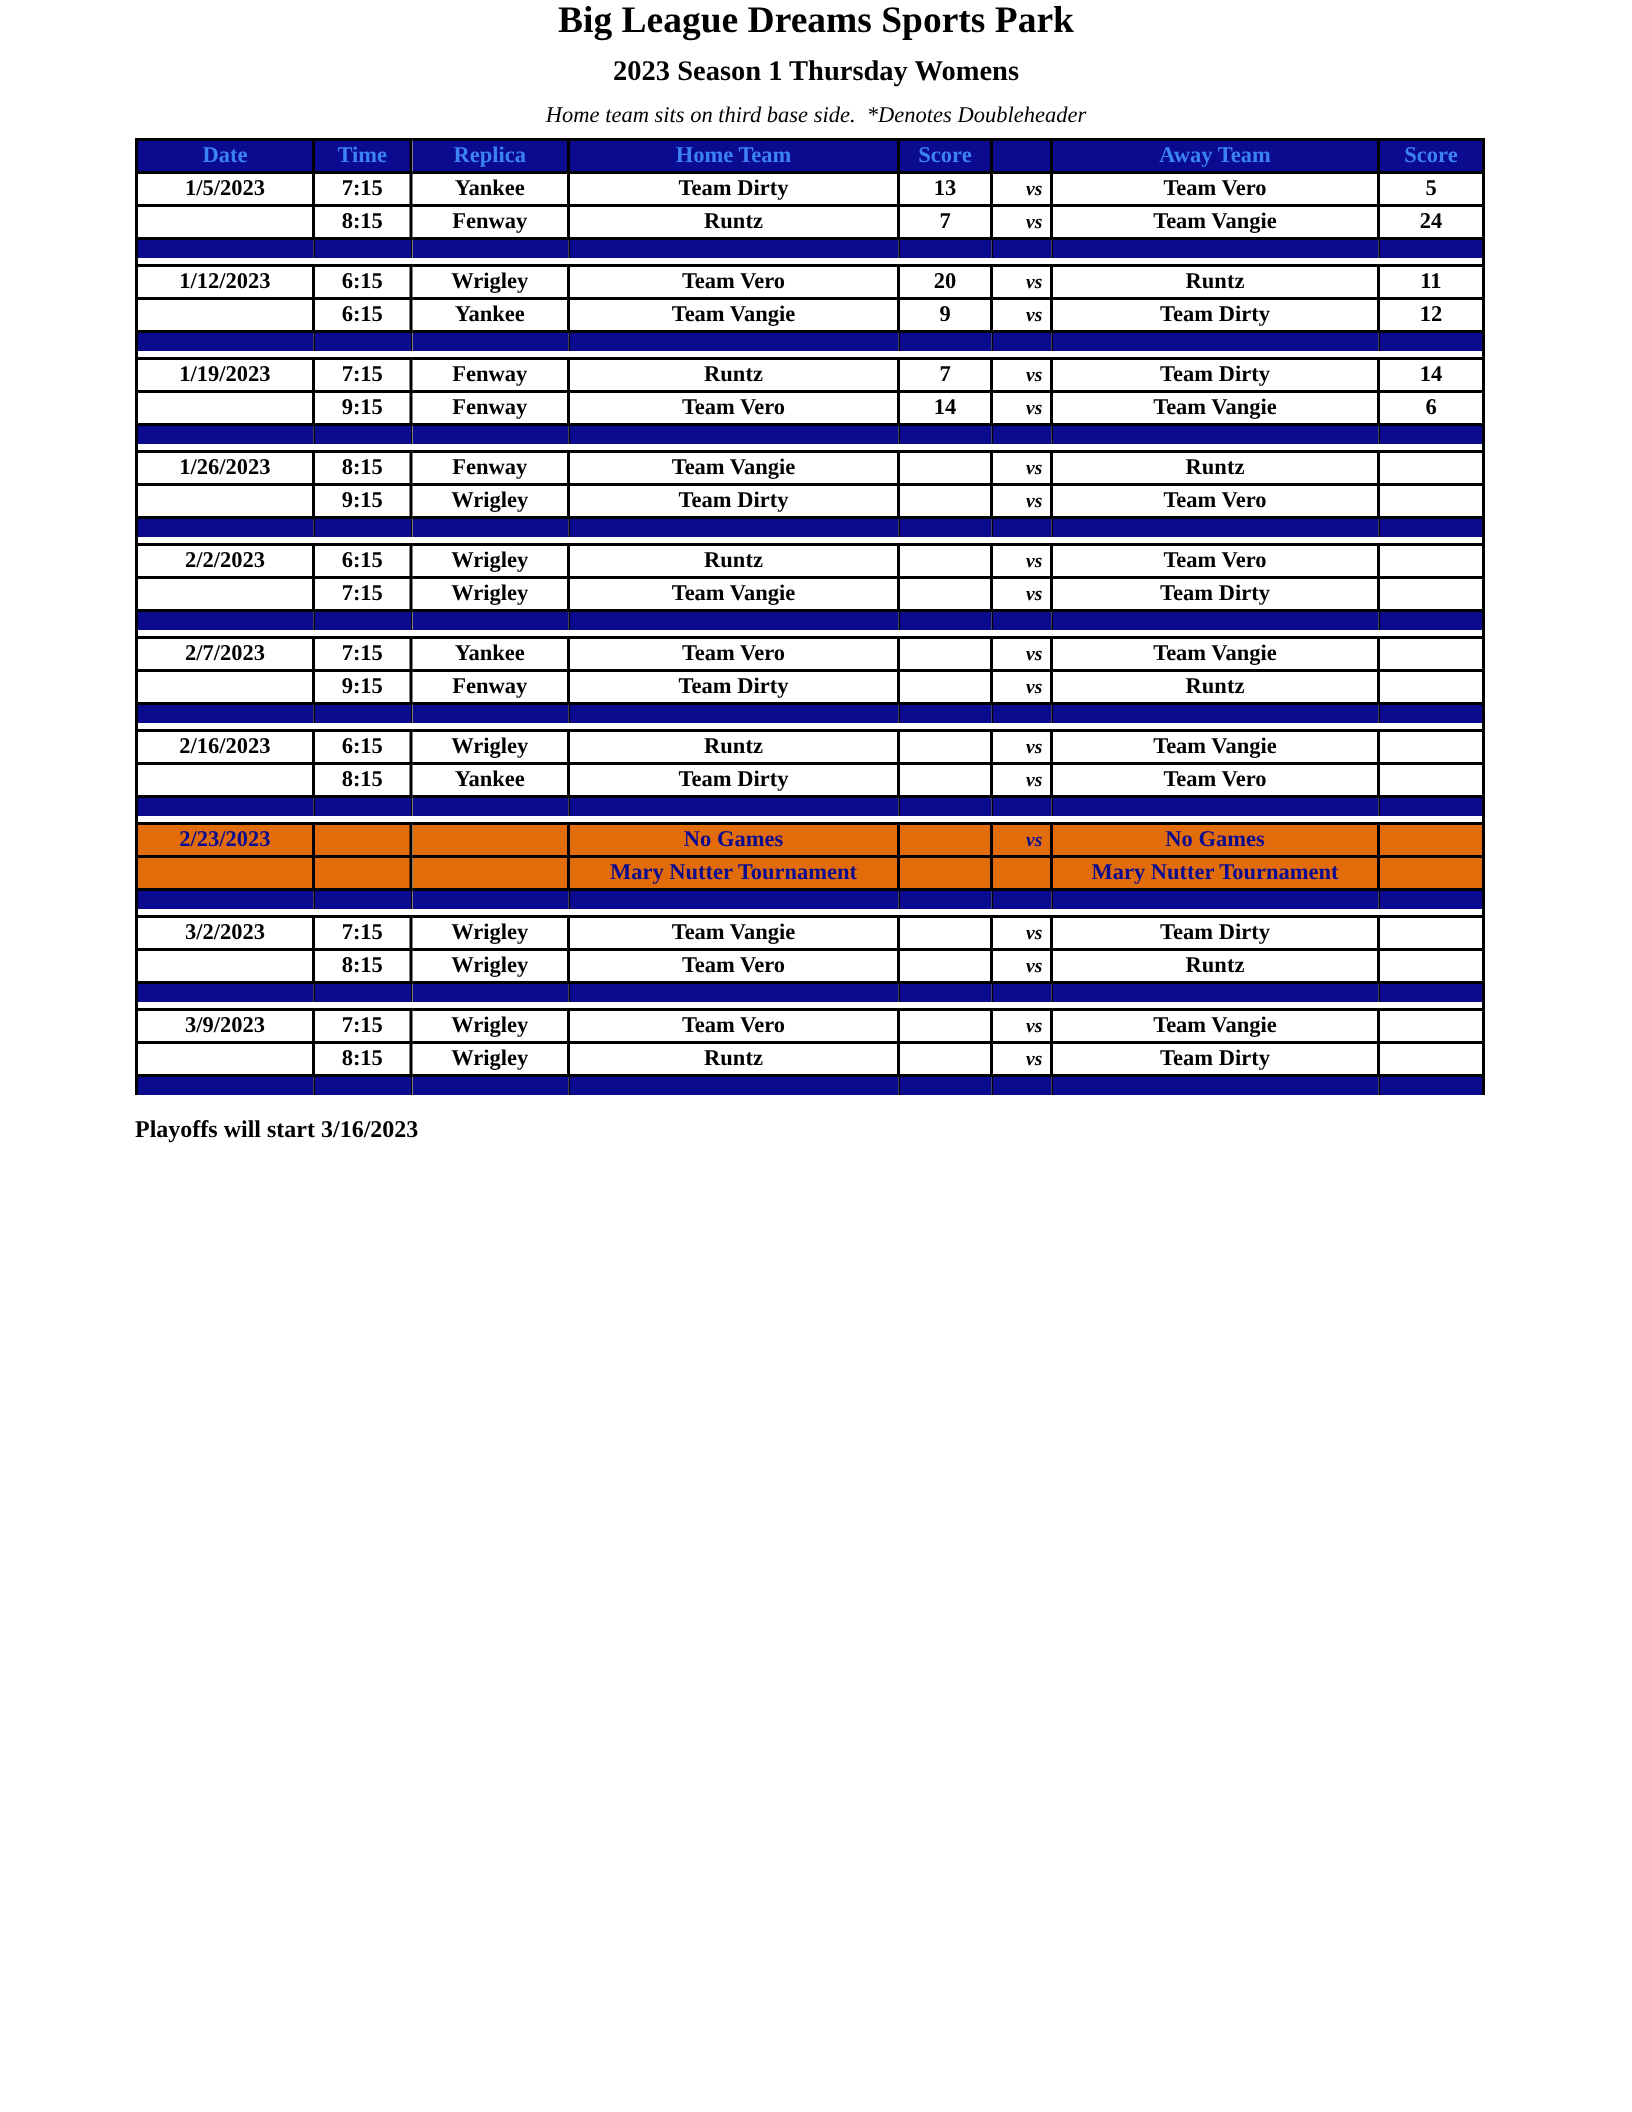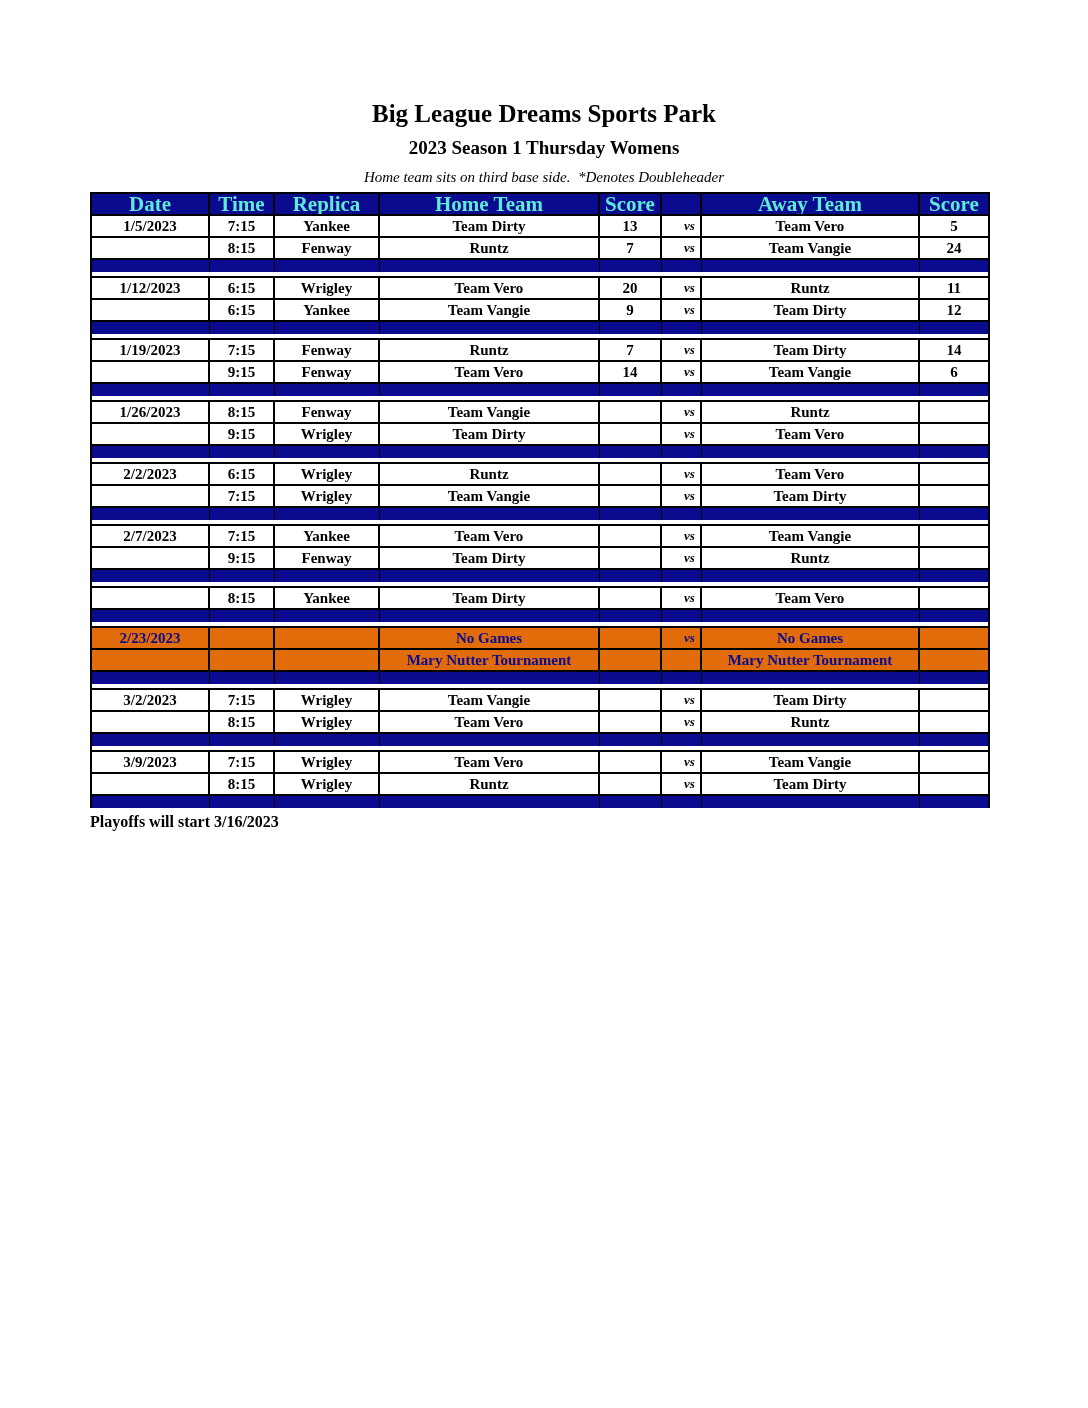--- a/index.html
+++ b/index.html
@@ -15,21 +15,20 @@
     background: #ffffff;
   }
   body {
     width: 1088px;
     height: 1408px;
     font-family: "Liberation Serif", serif;
     color: var(--ink);
     overflow: hidden;
   }
   .header-block {
-    padding-top: 100px;
     text-align: center;
   }
   .doc-title {
     font-size: 25px;
     font-weight: bold;
     line-height: 28px;
   }
   .doc-subtitle {
     font-size: 19px;
     font-weight: bold;
@@ -64,22 +63,22 @@
     padding: 0;
     text-align: center;
     vertical-align: middle;
     font-weight: bold;
     font-size: 15px;
     white-space: nowrap;
     overflow: hidden;
   }
   .schedule thead th {
     background: var(--navy);
-    color: #5eead4;
-    font-size: 21px;
+    color: #3b82f6;
+    font-size: 15px;
   }
   .schedule tr.game td,
   .schedule tr.notice td {
     background: #ffffff;
     color: var(--ink);
   }
   .schedule td.win {
     background: var(--yellow);
     color: var(--navy);
   }
@@ -105,21 +104,21 @@
   .schedule tr.separator-row td:last-child  { border-right: 2px solid #000; }
   .schedule tr.spacer-row td {
     background: #ffffff;
     border: none;
     height: 5px;
     line-height: 5px;
   }
   .schedule tr.spacer-row td:first-child { border-left: 2px solid #000; }
   .schedule tr.spacer-row td:last-child  { border-right: 2px solid #000; }
   .footer-note {
-    margin: 5px 0 0 90px;
+    margin: 15px 0 0 90px;
     font-size: 16px;
     font-weight: bold;
   }
 </style>
 </head>
 <body>
 
 <div class="header-block">
   <div class="doc-title">Big League Dreams Sports Park</div>
   <div class="doc-subtitle">2023 Season 1 Thursday Womens</div>
@@ -384,20 +383,30 @@
         <td></td>
         <td></td>
         <td></td>
         <td></td>
         <td></td>
         <td></td>
         <td></td>
         <td></td>
       </tr>
       <tr class="game">
+        <td>2/16/2023</td>
+        <td>6:15</td>
+        <td>Wrigley</td>
+        <td>Runtz</td>
+        <td></td>
+        <td class="vs-cell">vs</td>
+        <td>Team Vangie</td>
+        <td></td>
+      </tr>
+      <tr class="game">
         <td></td>
         <td>8:15</td>
         <td>Yankee</td>
         <td>Team Dirty</td>
         <td></td>
         <td class="vs-cell">vs</td>
         <td>Team Vero</td>
         <td></td>
       </tr>
       <tr class="separator-row">

